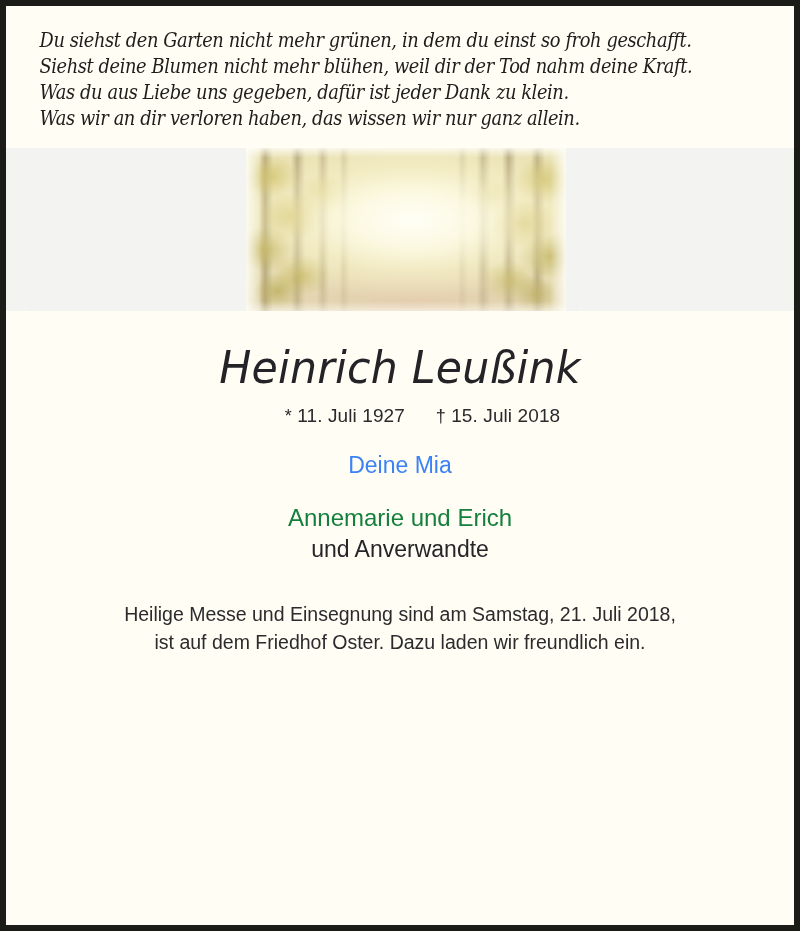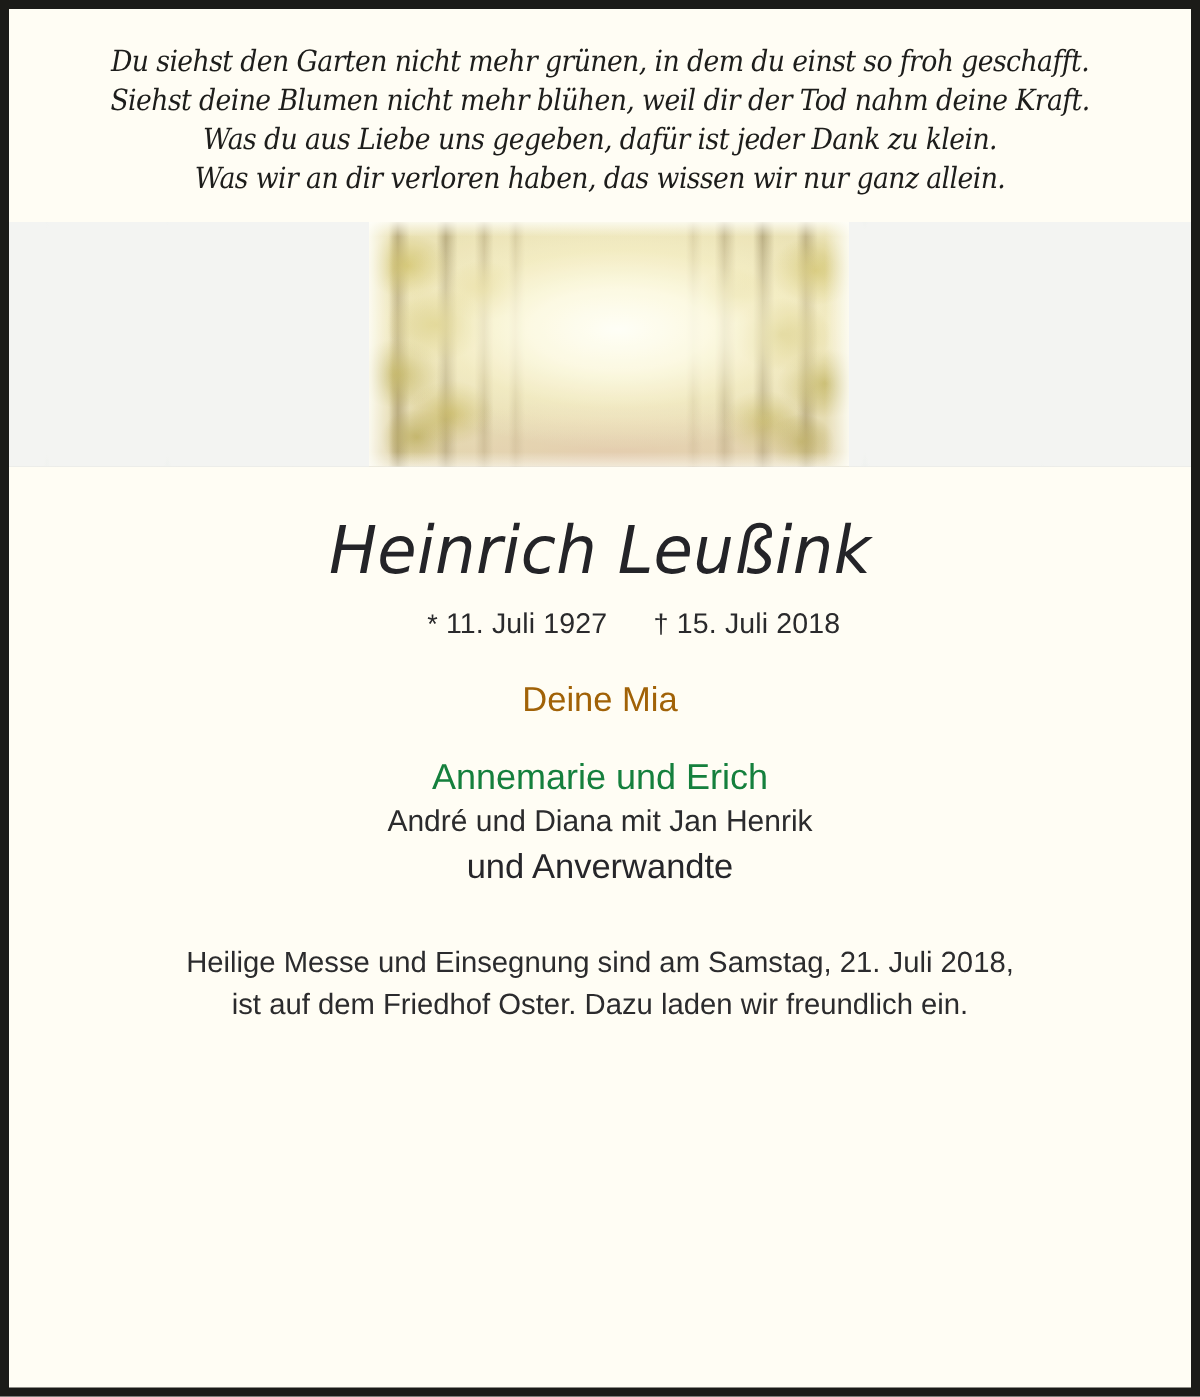--- a/index.html
+++ b/index.html
@@ -18,21 +18,20 @@
     height: 931px;
     box-sizing: border-box;
     background: #fffdf4;
     border: 6px solid #1b1b18;
     overflow: hidden;
   }
 
   
   .poem {
     padding-top: 22px;
-    text-align: center;
   }
   .poem-line {
     font-family: "DejaVu Serif", "Liberation Serif", serif;
     font-style: italic;
     font-size: 19.5px;
     line-height: 26px;
     letter-spacing: -0.45px;
     color: #1d1d1b;
     transform: scaleX(0.915);
     transform-origin: center;
@@ -173,21 +172,21 @@
   .farewell {
     font-size: 19.5px;
     line-height: 26px;
     margin-top: 36px;
     color: #2b2b2d;
   }
   .kin-lead {
     font-size: 23px;
     line-height: 30px;
     margin-top: 22px;
-    color: #a16207;
+    color: #3b82f6;
   }
   .kin-main {
     font-size: 24px;
     line-height: 32px;
     margin-top: 22px;
     color: #15803d;
   }
   .kin-sub {
     font-size: 20px;
     line-height: 27px;
@@ -245,21 +244,20 @@
       <span>11. Juli 1927</span>
       <span class="gap"></span>
       <span class="sym">†</span>
       <span>15. Juli 2018</span>
     </div>
 
 
     <div class="kin-lead">Deine Mia</div>
 
     <div class="kin-main">Annemarie und Erich</div>
-    <div class="kin-sub">André und Diana mit Jan Henrik</div>
 
 
     <div class="kin-rel">und Anverwandte</div>
 
 
     <div class="service">
       <div>Heilige Messe und Einsegnung sind am Samstag, 21. Juli 2018,</div>
       <div>ist auf dem Friedhof Oster. Dazu laden wir freundlich ein.</div>
     </div>
 

